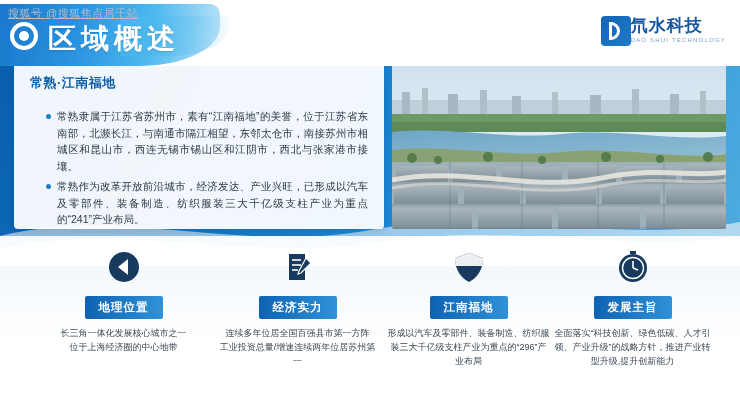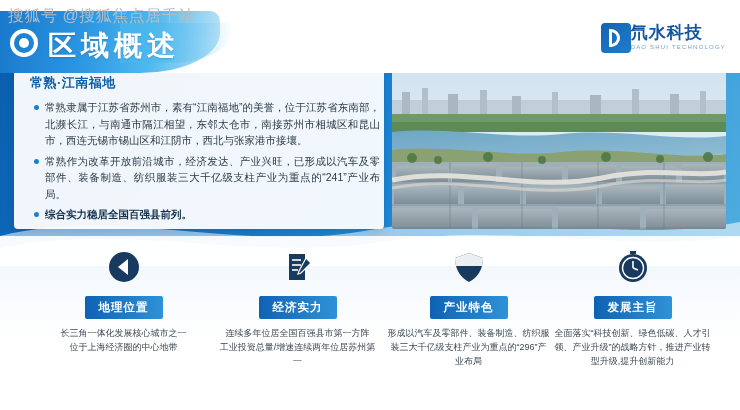--- a/index.html
+++ b/index.html
@@ -18,31 +18,32 @@
     width: 740px;
     height: 410px;
     background: #ffffff;
     overflow: hidden;
   }
   
   .watermark {
     position: absolute;
     left: 8px;
     top: 6px;
-    font-size: 16px;
+    font-size: 11px;
     color: #b9bcc2;
     letter-spacing: 0.5px;
     z-index: 40;
     white-space: nowrap;
+    text-decoration: underline;
   }
   
   .header {
     position: absolute;
     left: 0;
-    top: 15px;
+    top: 8px;
     width: 740px;
     height: 58px;
     background: #ffffff;
     z-index: 10;
   }
   .header-swoosh {
     position: absolute;
     left: -10px;
     top: -4px;
     width: 230px;
@@ -169,21 +170,21 @@
     box-sizing: border-box;
   }
   .panel-title {
     font-size: 13px;
     font-weight: bold;
     color: #0f5fa8;
     margin: 2px 0 7px 2px;
     letter-spacing: 0.5px;
   }
   .bullets {
-    margin: 4px;
+    margin: 16px;
     padding: 0;
     list-style: none;
   }
   .bullets li {
     position: relative;
     padding-left: 13px;
     font-size: 10.5px;
     line-height: 16.5px;
     color: #2c3a47;
     margin-bottom: 4px;
@@ -290,21 +291,20 @@
     </div>
   </div>
 
   <div class="watermark">搜狐号 @搜狐焦点居千站</div>
 
   <div class="panel">
     <div class="panel-title">常熟·江南福地</div>
     <ul class="bullets">
       <li>常熟隶属于江苏省苏州市，素有“江南福地”的美誉，位于江苏省东南部，北濒长江，与南通市隔江相望，东邻太仓市，南接苏州市相城区和昆山市，西连无锡市锡山区和江阴市，西北与张家港市接壤。</li>
       <li>常熟作为改革开放前沿城市，经济发达、产业兴旺，已形成以汽车及零部件、装备制造、纺织服装三大千亿级支柱产业为重点的“241”产业布局。</li>
-      <li class="strong">综合实力稳居全国百强县前列。</li>
     </ul>
   </div>
 
   <div class="photo">
     <svg width="334" height="167" viewBox="0 0 334 167">
       <defs>
         <linearGradient id="sky" x1="0" y1="0" x2="0" y2="1">
           <stop offset="0%" stop-color="#cfe2ef"></stop>
           <stop offset="55%" stop-color="#e3eef5"></stop>
           <stop offset="100%" stop-color="#eef3f5"></stop>
@@ -413,21 +413,21 @@
 位于上海经济圈的中心地带</div>
     </div>
 
     <div class="feature f3">
       <div class="icon-wrap">
         <svg width="38" height="38" viewBox="0 0 38 38">
           <path d="M19 5 L33 10 C33 22 27 30 19 34 C11 30 5 22 5 10 Z" fill="#173a5e"></path>
           <path d="M19 5 L33 10 C33 13 32.6 15.6 32 18 L6 18 C5.4 15.6 5 13 5 10 Z" fill="#ffffff" opacity="0.92"></path>
         </svg>
       </div>
-      <div class="label">产业特色</div>
+      <div class="label">江南福地</div>
       <div class="desc" style="white-space:pre-line">形成以汽车及零部件、装备制造、纺织服装三大千亿级支柱产业为重点的“296”产业布局</div>
     </div>
 
     <div class="feature f4">
       <div class="icon-wrap">
         <svg width="38" height="38" viewBox="0 0 38 38">
           <circle cx="19" cy="20" r="14" fill="#173a5e"></circle>
           <circle cx="19" cy="20" r="10.5" fill="none" stroke="#ffffff" stroke-width="1.4"></circle>
           <line x1="19" y1="20" x2="19" y2="13" stroke="#ffffff" stroke-width="1.6"></line>
           <line x1="19" y1="20" x2="24" y2="22" stroke="#ffffff" stroke-width="1.6"></line>

